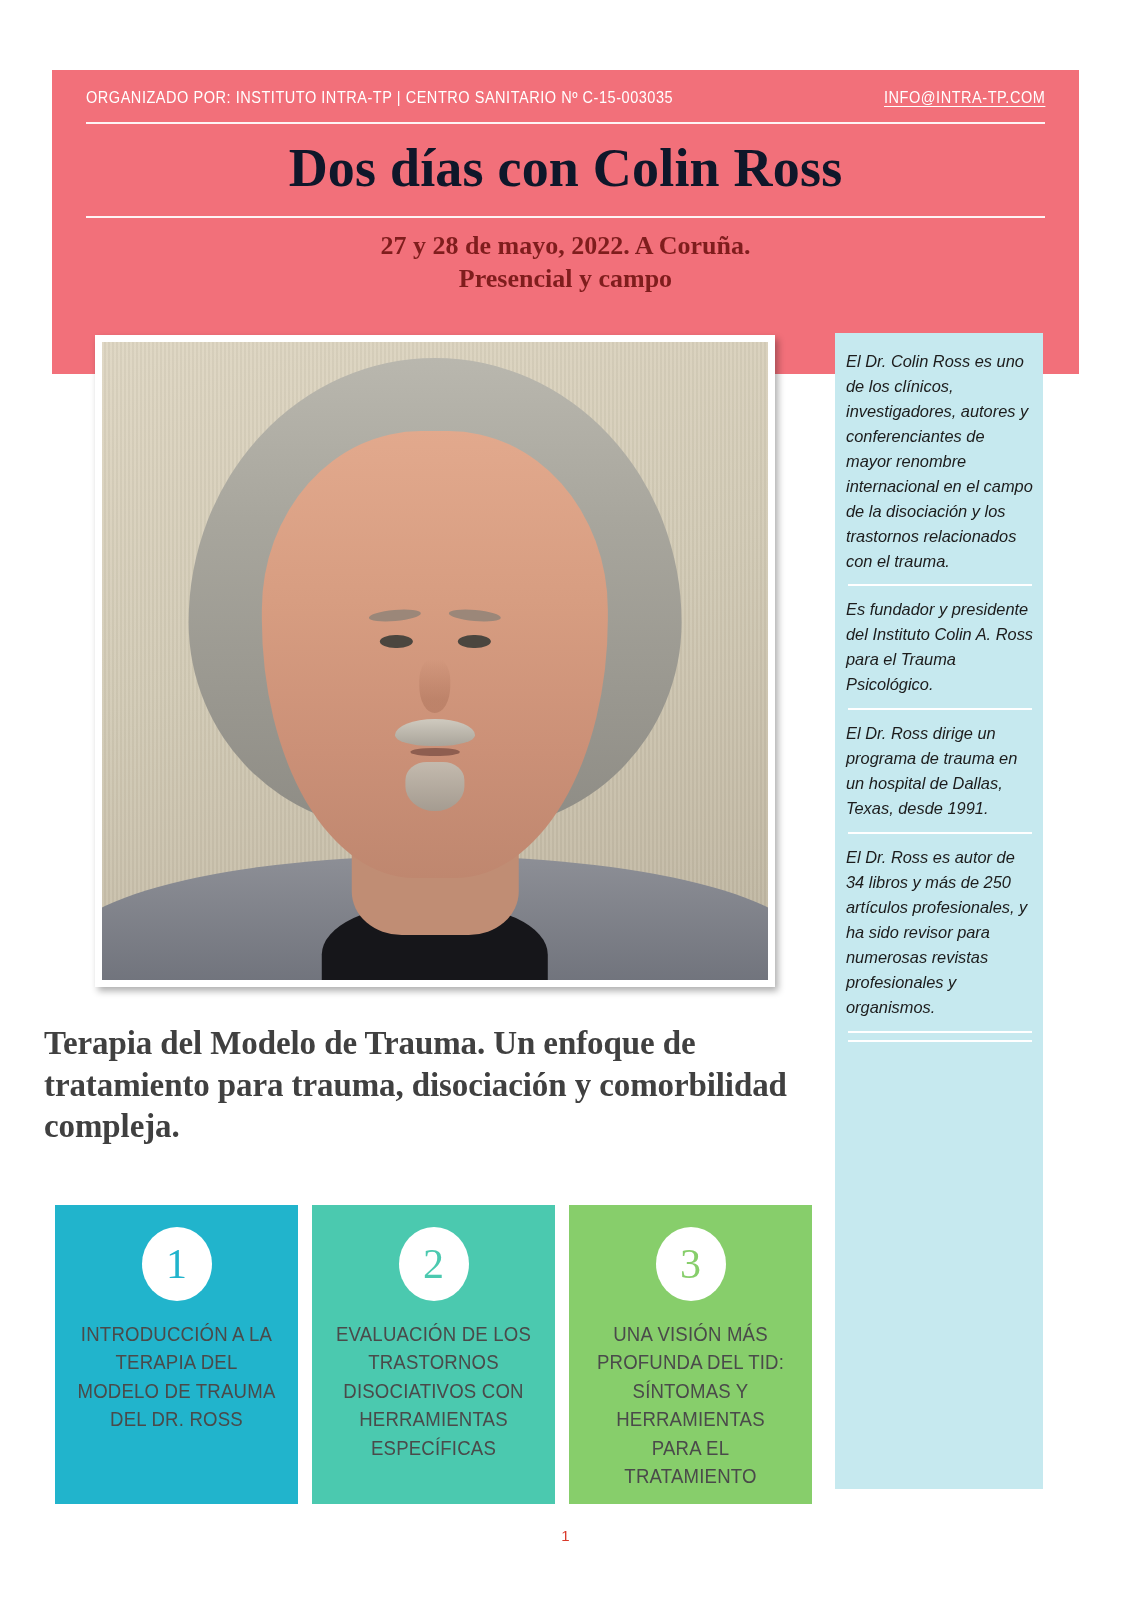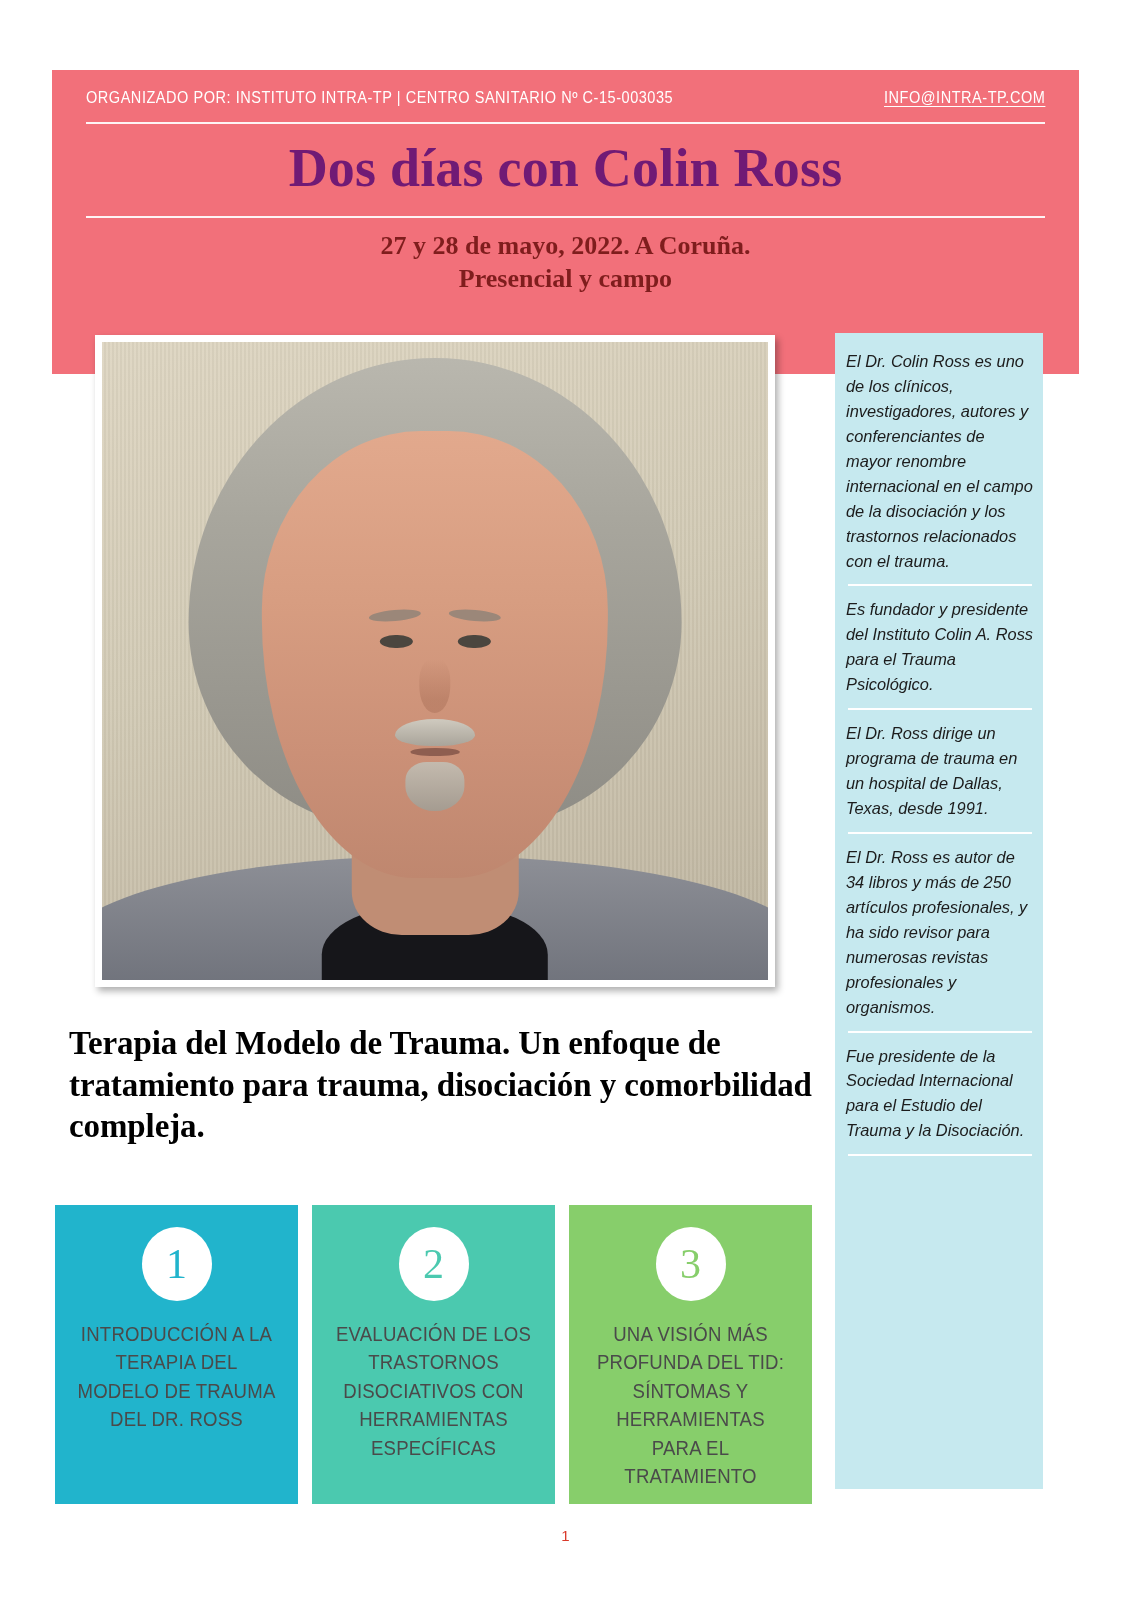--- a/index.html
+++ b/index.html
@@ -52,21 +52,21 @@
   .hrule {
     height: 2px;
     background: #ffffff;
     width: 100%;
     opacity: 0.92;
   }
   .hrule.top { margin-top: 15px; }
   .hrule.bottom { margin-top: 6px; }
 
   .header-title {
-    color: #701a75;
+    color: #0f172a;
     font-family: "Liberation Serif", "DejaVu Serif", serif;
     font-weight: bold;
     font-size: 54px;
     text-align: center;
     line-height: 1.05;
     padding: 16px 0 13px 0;
     letter-spacing: 0.2px;
   }
 
   .header-sub {
@@ -191,24 +191,24 @@
     transform: translateX(-50%);
     width: 17%; height: 11%;
     background: linear-gradient(180deg,#c3beb3,#a29d93);
     border-radius: 40% 40% 55% 55%;
     opacity: 0.92;
   }
 
   
   .lead-heading {
     position: absolute;
-    left: 69px;
+    left: 44px;
     top: 1023px;
     width: 760px;
-    color: #000000;
+    color: #404040;
     font-family: "Liberation Serif", "DejaVu Serif", serif;
     font-weight: bold;
     font-size: 33px;
     line-height: 1.26;
     letter-spacing: -0.1px;
   }
 
   
   .sidebar {
     position: absolute;
@@ -334,21 +334,20 @@
 
 <div class="sidebar">
   <div class="side-p">El Dr. Colin Ross es uno de los clínicos, investigadores, autores y conferenciantes de mayor renombre internacional en el campo de la disociación y los trastornos relacionados con el trauma.</div>
   <div class="side-div"></div>
   <div class="side-p">Es fundador y presidente del Instituto Colin A. Ross para el Trauma Psicológico.</div>
   <div class="side-div"></div>
   <div class="side-p">El Dr. Ross dirige un programa de trauma en un hospital de Dallas, Texas, desde 1991.</div>
   <div class="side-div"></div>
   <div class="side-p">El Dr. Ross es autor de 34 libros y más de 250 artículos profesionales, y ha sido revisor para numerosas revistas profesionales y organismos.</div>
   <div class="side-div"></div>
-  <div class="side-p">Fue presidente de la Sociedad Internacional para el Estudio del Trauma y la Disociación.</div>
   <div class="side-div"></div>
 </div>
 
 <div class="boxes">
   <div class="box box-1">
     <div class="num-circle">1</div>
     <div class="box-label">INTRODUCCIÓN A LA TERAPIA DEL MODELO DE TRAUMA DEL DR. ROSS</div>
   </div>
   <div class="box box-2">
     <div class="num-circle">2</div>

